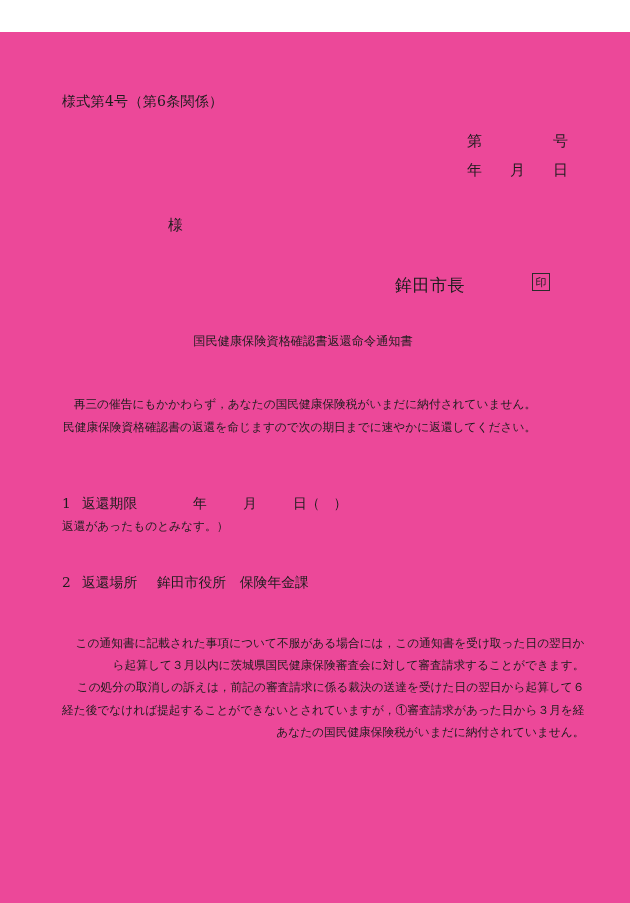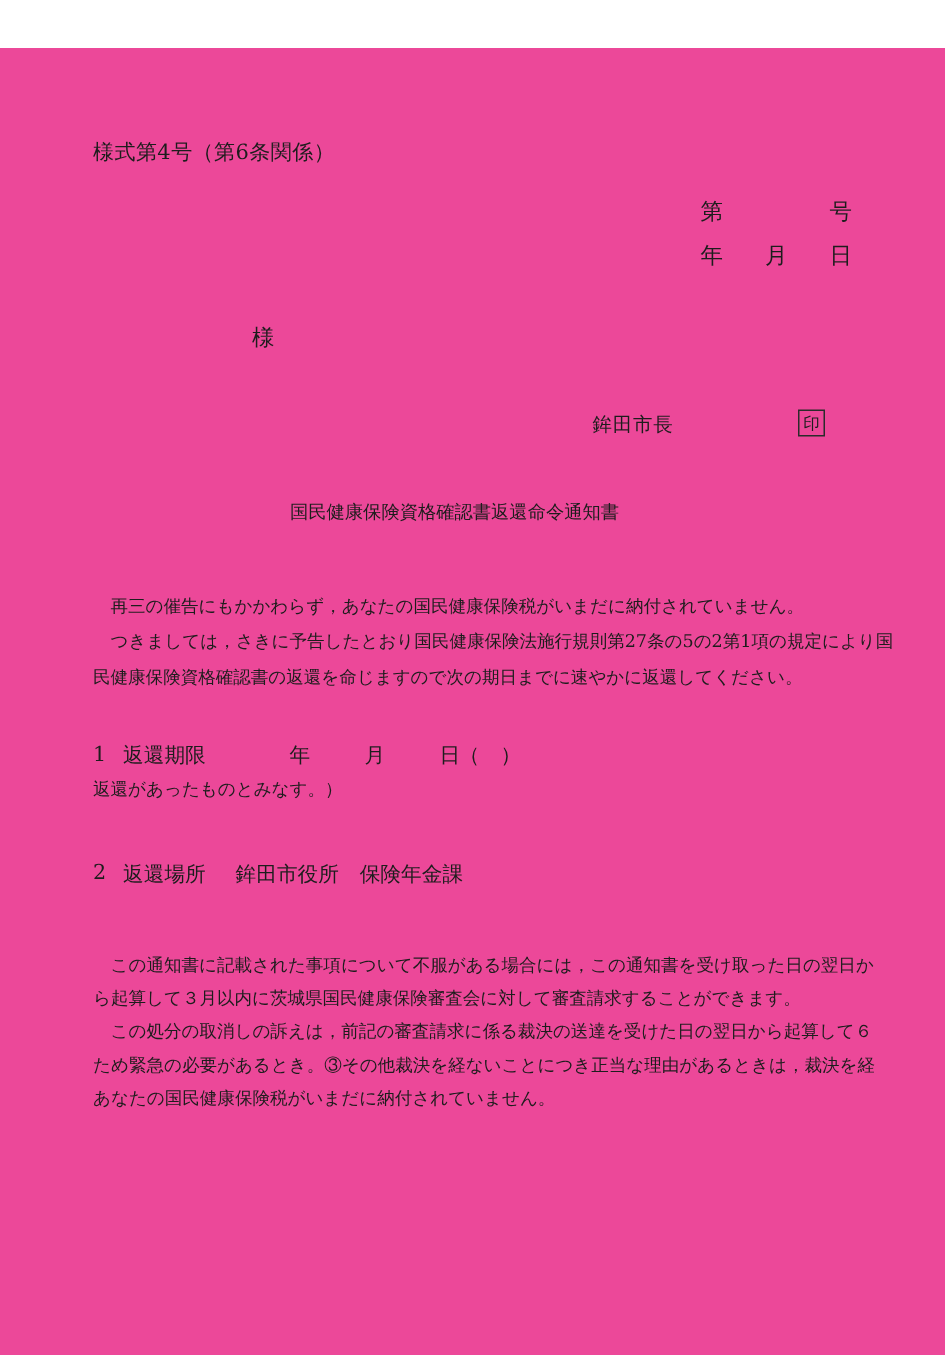--- a/index.html
+++ b/index.html
@@ -17,31 +17,31 @@
 
   .form-no   { left: 62px;  top: 61px;  font-size: 14px; letter-spacing: 0.3px; }
 
   .docno-row { left: 467px; top: 100px; width: 101px; font-size: 15px;
                display: flex; justify-content: space-between; }
   .date-row  { left: 467px; top: 129px; width: 101px; font-size: 15px;
                display: flex; justify-content: space-between; }
 
   .addressee { left: 168px; top: 184px; font-size: 15px; }
 
-  .sender    { left: 395px; top: 242px; font-size: 13px; letter-spacing: 0.5px; text-align: center; }
+  .sender    { left: 395px; top: 242px; font-size: 17px; letter-spacing: 0.5px; text-align: center; }
   .seal      { left: 532px; top: 241px; width: 16px; height: 16px;
                border: 1.5px solid #2b2b2b; display: flex;
                align-items: center; justify-content: center;
                font-size: 11px; line-height: 1; }
 
   .doc-title { left: 0; top: 301px; width: 606px; text-align: center;
                font-size: 12.2px; }
 
   .textblock { left: 62px; font-size: 11.7px; }
-  .textblock .line { white-space: nowrap; }
+  .textblock .line { white-space: nowrap; text-align: right; }
   .body-block   { top: 361px; line-height: 23.3px; }
   .note-block   { top: 483px; line-height: 22px; }
   .appeal-block { top: 600px; line-height: 22.2px; }
 
   .item-row  { left: 0; width: 630px; font-size: 13.8px; }
   .item1-row { top: 463px; }
   .item2-row { top: 542px; }
   .item-row span { position: absolute; white-space: nowrap; }
   .i-num   { left: 62px; }
   .i-label { left: 82px; }
@@ -74,21 +74,20 @@
   <div class="abs sender">鉾田市長</div>
 
   <div class="abs seal">
     <span>印</span>
   </div>
 
   <div class="abs doc-title">国民健康保険資格確認書返還命令通知書</div>
 
   <div class="abs textblock body-block">
       <div class="line">　再三の催告にもかかわらず，あなたの国民健康保険税がいまだに納付されていません。</div>
-      <div class="line">　つきましては，さきに予告したとおり国民健康保険法施行規則第27条の5の2第1項の規定により国</div>
       <div class="line">民健康保険資格確認書の返還を命じますので次の期日までに速やかに返還してください。</div>
     </div>
 
   <div class="abs item-row item1-row">
     <span class="i-num">1</span>
     <span class="i-label">返還期限</span>
     <span class="i1-year">年</span>
     <span class="i1-month">月</span>
     <span class="i1-day">日</span>
     <span class="i1-paren">（　）</span>
@@ -101,17 +100,17 @@
   <div class="abs item-row item2-row">
     <span class="i-num">2</span>
     <span class="i-label">返還場所</span>
     <span class="i2-value">鉾田市役所　保険年金課</span>
   </div>
 
   <div class="abs textblock appeal-block">
       <div class="line">　この通知書に記載された事項について不服がある場合には，この通知書を受け取った日の翌日か</div>
       <div class="line">ら起算して３月以内に茨城県国民健康保険審査会に対して審査請求することができます。</div>
       <div class="line">　この処分の取消しの訴えは，前記の審査請求に係る裁決の送達を受けた日の翌日から起算して６</div>
-      <div class="line">ため緊急の必要があるとき。③その他裁決を経ないことにつき正当な理由があるときは，裁決を経</div>
+      <div class="line">経た後でなければ提起することができないとされていますが，①審査請求があった日から３月を経</div>
       <div class="line">あなたの国民健康保険税がいまだに納付されていません。</div>
     </div>
 
 </div>
 
 </body></html>

